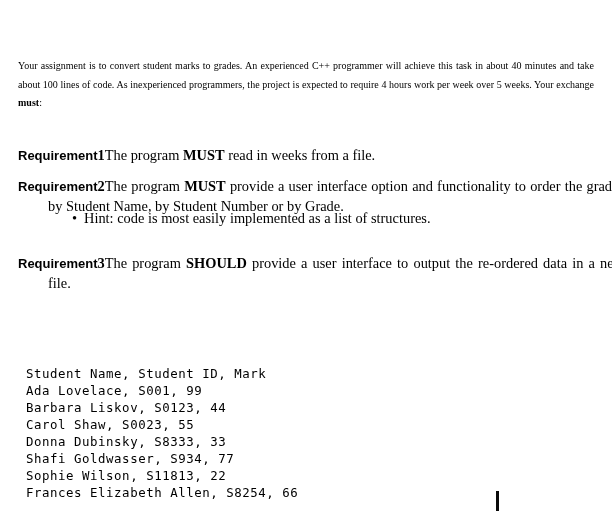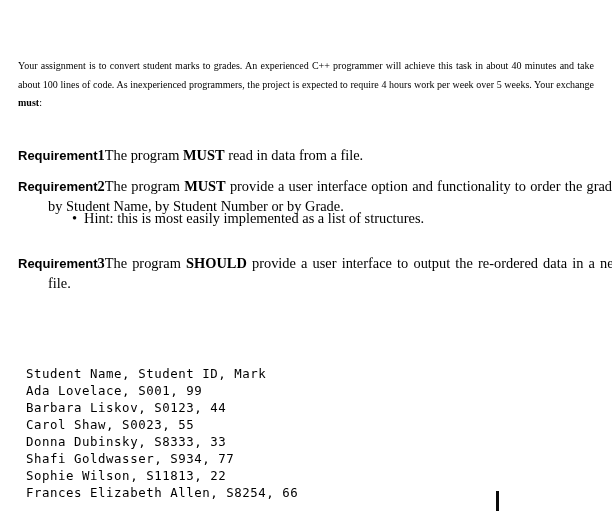--- a/index.html
+++ b/index.html
@@ -146,26 +146,26 @@
   }
 </style>
 </head>
 <body>
 
 <div class="page">
 
 
   <p class="intro"><span>Your assignment is to convert student marks to grades. An experienced C++ programmer will achieve this task in about 40 minutes and take about 100 lines of code. As inexperienced programmers, the project is expected to require 4 hours work per week over 5 weeks. Your exchange </span><span class="b">must</span><span>:</span></p>
 
-  <p class="req req-1"><span class="req-label">Requirement</span><span class="req-num">1</span><span>The program </span><span class="b">MUST</span><span> read in data from a file.</span></p>
+  <p class="req req-1"><span class="req-label">Requirement</span><span class="req-num">1</span><span>The program </span><span class="b">MUST</span><span> read in weeks from a file.</span></p>
 
   <p class="req req-2"><span class="req-label">Requirement</span><span class="req-num">2</span><span>The program </span><span class="b">MUST</span><span> provide a user interface option and functionality to order the grades by Student Name, by Student Number or by Grade.</span></p>
 
   <ul class="hint-list">
-    <li class="hint-item"><span class="hint-bullet">•</span><span>Hint: this is most easily implemented as a list of structures.</span></li>
+    <li class="hint-item"><span class="hint-bullet">•</span><span>Hint: code is most easily implemented as a list of structures.</span></li>
   </ul>
 
   <p class="req req-3"><span class="req-label">Requirement</span><span class="req-num">3</span><span>The program </span><span class="b">SHOULD</span><span> provide a user interface to output the re-ordered data in a new file.</span></p>
 
 
   <pre class="csv-block"><span class="csv-line">Student Name, Student ID, Mark</span><span class="csv-line">Ada Lovelace, S001, 99</span><span class="csv-line">Barbara Liskov, S0123, 44</span><span class="csv-line">Carol Shaw, S0023, 55</span><span class="csv-line">Donna Dubinsky, S8333, 33</span><span class="csv-line">Shafi Goldwasser, S934, 77</span><span class="csv-line">Sophie Wilson, S11813, 22</span><span class="csv-line">Frances Elizabeth Allen, S8254, 66</span></pre>
 
   <div class="caret"></div>
 
 </div>

